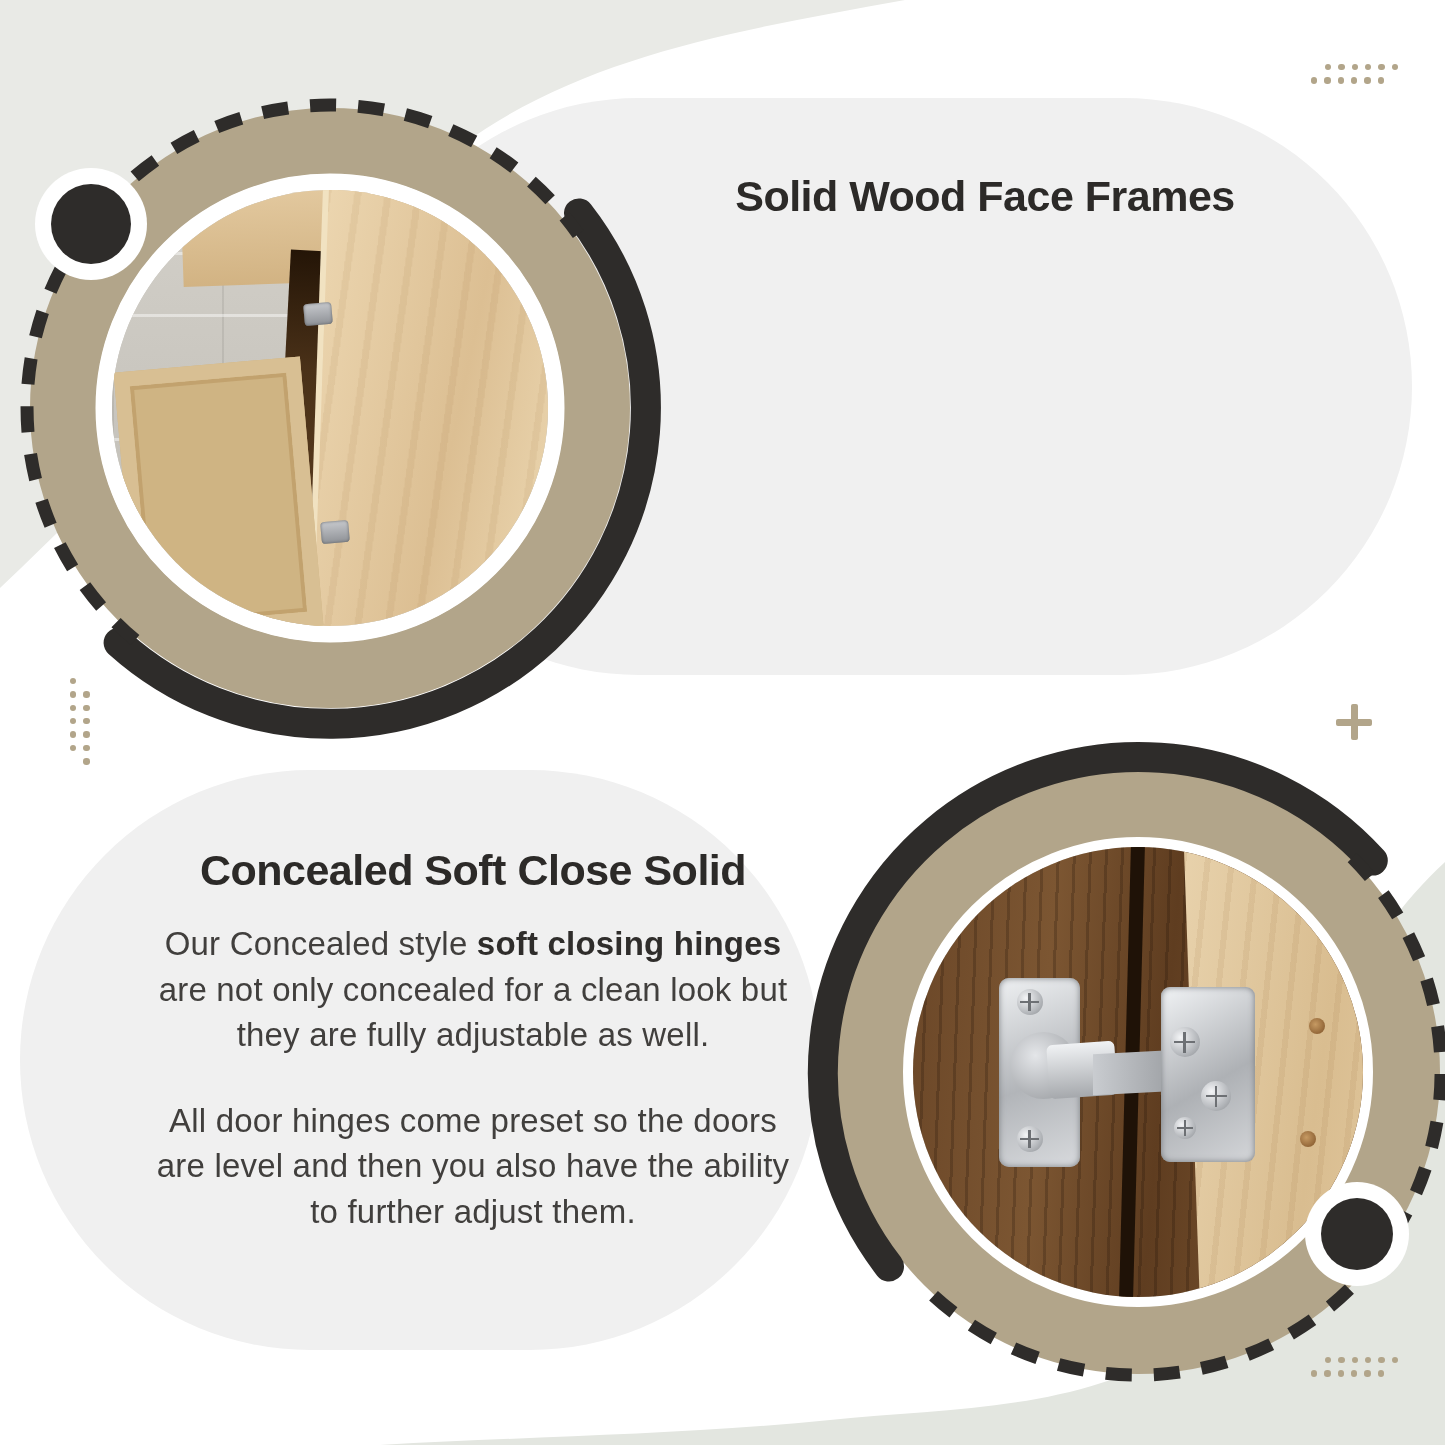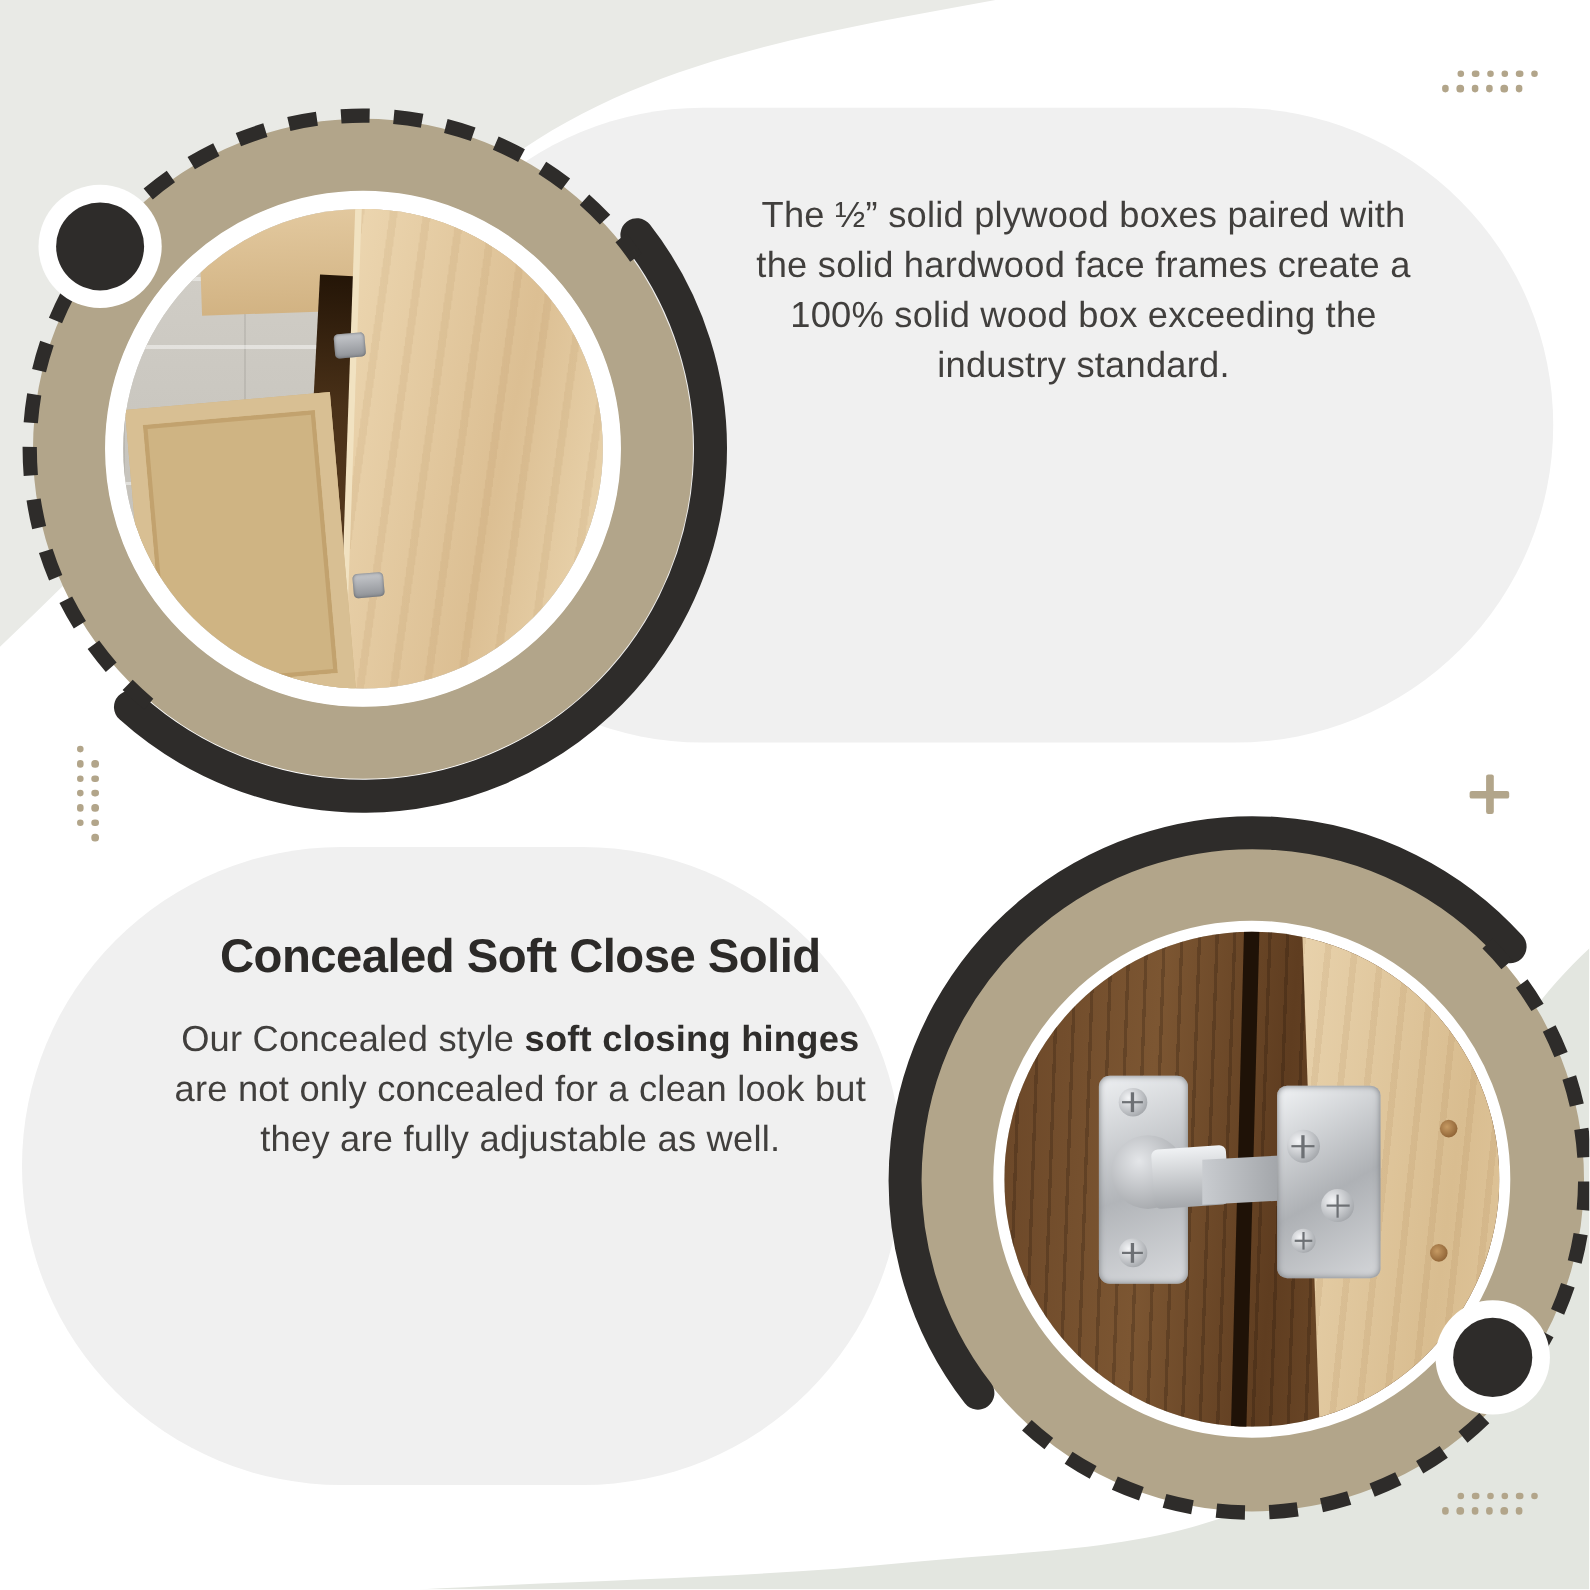--- a/index.html
+++ b/index.html
@@ -181,21 +181,22 @@
     <div class="blockB"></div>
     <div class="screw" style="left:57%;top:40%;width:30px;height:30px;"></div>
     <div class="screw" style="left:64%;top:52%;width:30px;height:30px;"></div>
     <div class="screw" style="left:58%;top:60%;width:22px;height:22px;"></div>
   </div>
 
   <div class="abs accent-white" style="left:1305px;top:1182px;width:104px;height:104px;"></div>
   <div class="abs accent-black" style="left:1321px;top:1198px;width:72px;height:72px;"></div>
 
   <div class="abs textblock text-top">
-    <p><span>The ½” solid plywood boxes paired with the solid hardwood face frames create a 100% solid wood box exceeding the industry standard.</span></p>
+    <h2>Solid Wood Face Frames</h2>
   </div>
 
   <div class="abs textblock text-bottom">
     <h2>Concealed Soft Close Solid</h2>
     <p><span>Our Concealed style </span><b>soft closing hinges</b><span> are not only concealed for a clean look but they are fully adjustable as well.</span></p>
+    <p><span>All door hinges come preset so the doors are level and then you also have the ability to further adjust them.</span></p>
   </div>
 
 </div>
 
 </body></html>

